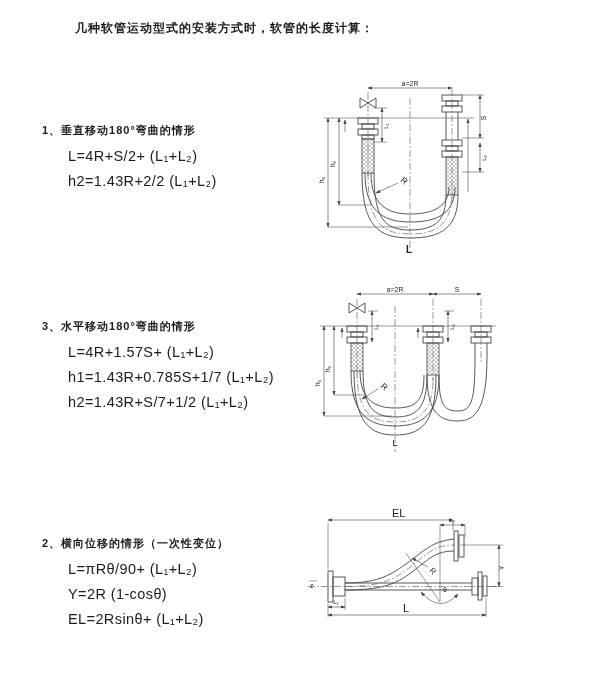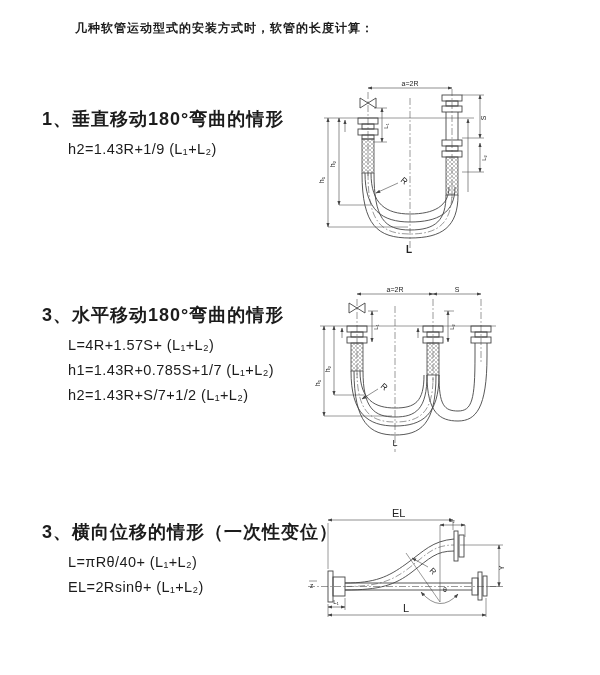--- a/index.html
+++ b/index.html
@@ -7,21 +7,21 @@
     width:600px; height:675px; background:#ffffff;
     font-family:"Liberation Sans", sans-serif; color:#1c1c1c;
     position:relative; overflow:hidden;
   }
   .page { position:absolute; inset:0; background:#fff; }
   .title {
     position:absolute; left:30px; top:20px;
     font-size:12px; font-weight:bold; letter-spacing:1px;margin-left:45px;
   }
   .section-text { position:absolute; left:42px; }
-  .sec-heading { font-size:18px; font-weight:bold; letter-spacing:1px; margin:0 0 11px 0; }
+  .sec-heading { font-size:11px; font-weight:bold; letter-spacing:1px; margin:16px 0 11px 0; }
   .formula {
     font-size:14.5px; letter-spacing:0.4px; margin:0 0 10px 26px;
     line-height:15px; font-weight:500;
   }
   #sec1 { top:107px; }
   #sec2 { top:303px; }
   #sec3 { top:520px; }
   svg.diagram { position:absolute; }
   #d1 { left:312px; top:80px; }
   #d2 { left:312px; top:286px; }
@@ -35,21 +35,22 @@
 </style>
 </head>
 <body>
 
 <div class="page">
 
   <div class="title">几种软管运动型式的安装方式时，软管的长度计算：</div>
 
   <div class="section-text" id="sec1">
     <div class="sec-heading">1、垂直移动180°弯曲的情形</div>
-    <div class="formula">h2=1.43R+1/9 (L₁+L₂)</div>
+    <div class="formula">L=4R+S/2+ (L₁+L₂)</div>
+    <div class="formula">h2=1.43R+2/2 (L₁+L₂)</div>
   </div>
 
   <svg id="d1" class="diagram" width="280" height="178" viewBox="0 0 280 178">
     <defs>
       <marker id="ah" viewBox="0 0 10 10" refX="9" refY="5" markerWidth="8" markerHeight="8" orient="auto-start-reverse">
         <path d="M0,1.5 L10,5 L0,8.5 z" fill="#454545"></path>
       </marker>
       <pattern id="braid" width="4" height="4" patternUnits="userSpaceOnUse">
         <path d="M0,4 l4,-4 M0,0 l4,4" stroke="#8a8a8a" stroke-width="0.5" fill="none"></path>
       </pattern>
@@ -184,22 +185,23 @@
       <text x="8" y="97" text-anchor="middle" transform="rotate(-90 8 97)">h₁</text>
       <text x="18" y="83" text-anchor="middle" transform="rotate(-90 18 83)">h₂</text>
       <text x="66" y="41" font-size="6" text-anchor="middle" transform="rotate(-90 66 41)">L₁</text>
       <text x="142" y="41" font-size="6" text-anchor="middle" transform="rotate(-90 142 41)">L₂</text>
       <text x="68" y="101" font-size="8.5" transform="rotate(40 68 101)">R</text>
       <text x="83" y="160" font-size="9" text-anchor="middle">L</text>
     </g>
   </svg>
 
   <div class="section-text" id="sec3">
-    <div class="sec-heading">3、横向位移的情形（一次性变位）</div>
-    <div class="formula">L=πRθ/40+ (L₁+L₂)</div>
+    <div class="sec-heading">2、横向位移的情形（一次性变位）</div>
+    <div class="formula">L=πRθ/90+ (L₁+L₂)</div>
+    <div class="formula">Y=2R (1-cosθ)</div>
     <div class="formula">EL=2Rsinθ+ (L₁+L₂)</div>
   </div>
 
   <svg id="d3" class="diagram" width="300" height="140" viewBox="0 0 300 140">
     <g>
       <path class="cl" d="M8,89.5 H196"></path>
       <path class="cl" d="M45,89.5 C78,89.5 92,84 109,71 C127,57 134,48 154,48"></path>
     </g>
     <g>
       <g class="ln">

